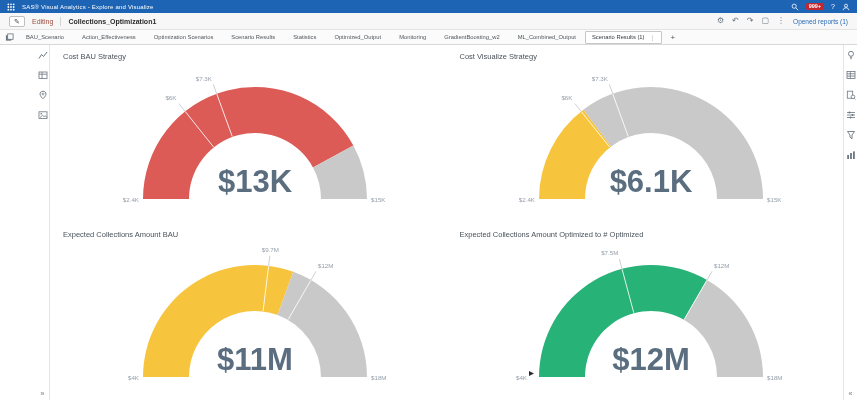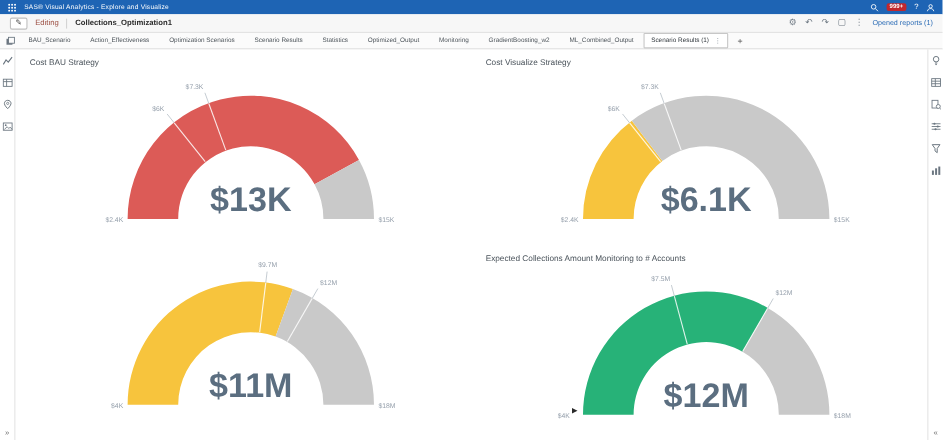--- a/index.html
+++ b/index.html
@@ -32,21 +32,21 @@
     display:flex; align-items:center; padding:0 4px; }
   .pages-ic { margin:0 3px 0 1px; display:flex; }
   #tabs { display:flex; align-items:center; }
   .tab { font-size:5.8px; color:#4f565c; padding:3px 9px; white-space:nowrap; }
   .tab.active { background:#fff; border:1px solid #c7c7c7; border-radius:1px;
     padding:2px 6px; display:flex; gap:5px; align-items:center; color:#33393e; }
   .tab-kebab { font-size:6px; color:#6b7680; }
   .tab.plus { font-size:8px; color:#555; padding:0 8px; }
 
   
-  .main { display:flex; height:355px; }
+  .main { display:flex; height:355px;padding-left:36px; }
   .rail { width:14px; display:flex; flex-direction:column; align-items:center;
     padding-top:5px; gap:10px; position:relative; background:#fff; }
   .rail.left  { border-right:1px solid #e4e4e4; }
   .rail.right { border-left:1px solid #e4e4e4; }
   .rail-ic { display:flex; }
   .rail-collapse { position:absolute; bottom:3px; font-size:7px; color:#777; }
   .canvas { flex:1; background:#fff; }
   .grid { display:grid; grid-template-columns:1fr 1fr; grid-template-rows:1fr 1fr;
     height:100%; }
   .cell { padding:7px 0 0 13px; overflow:hidden; }
@@ -196,36 +196,37 @@
               <text x="86.44" y="31.49" text-anchor="end" font-size="6.2" fill="#96A0AC">$6K</text>
               <line x1="142.26" y1="67.51" x2="126.8" y2="25.04" stroke="#fff" stroke-width="1" opacity="0.85"></line>
               <line x1="126.8" y1="25.04" x2="123.27" y2="15.36" stroke="#b3bcc4" stroke-width="0.7"></line>
               <text x="121.91" y="11.6" text-anchor="end" font-size="6.2" fill="#96A0AC">$7.3K</text>
               <text x="49" y="133" text-anchor="end" font-size="6.2" fill="#96A0AC">$2.4K</text>
               <text x="281" y="133" text-anchor="start" font-size="6.2" fill="#96A0AC">$15K</text>
               <text x="165" y="123" text-anchor="middle" font-size="31" font-weight="bold" fill="#5B6E80">$6.1K</text>
             </svg>
           </div>
           <div class="cell">
+            <div class="cell-title">Expected Collections Amount BAU</div>
             <svg class="gauge" width="330" height="150" viewBox="0 0 330 150">
               <path d="M53 130 A112 112 0 0 1 203.28 24.74 L187.56 67.97 A66 66 0 0 0 99 130 Z" fill="#F7C43D"></path>
               <path d="M203.28 24.74 A112 112 0 0 1 277 130 L231 130 A66 66 0 0 0 187.56 67.97 Z" fill="#C9C9C9"></path>
               <line x1="173.08" y1="63.99" x2="178.58" y2="19.13" stroke="#fff" stroke-width="1" opacity="0.85"></line>
               <line x1="178.58" y1="19.13" x2="179.83" y2="8.9" stroke="#b3bcc4" stroke-width="0.7"></line>
               <text x="180.32" y="4.93" text-anchor="middle" font-size="6.2" fill="#96A0AC">$9.7M</text>
               <line x1="198.24" y1="72.4" x2="220.83" y2="33.25" stroke="#fff" stroke-width="1" opacity="0.85"></line>
               <line x1="220.83" y1="33.25" x2="225.98" y2="24.33" stroke="#b3bcc4" stroke-width="0.7"></line>
               <text x="227.97" y="20.87" text-anchor="start" font-size="6.2" fill="#96A0AC">$12M</text>
               <text x="49" y="133" text-anchor="end" font-size="6.2" fill="#96A0AC">$4K</text>
               <text x="281" y="133" text-anchor="start" font-size="6.2" fill="#96A0AC">$18M</text>
               <text x="165" y="123" text-anchor="middle" font-size="31" font-weight="bold" fill="#5B6E80">$11M</text>
             </svg>
           </div>
           <div class="cell">
-            <div class="cell-title">Expected Collections Amount Monitoring to # Accounts</div>
+            <div class="cell-title">Expected Collections Amount Optimized to # Optimized</div>
             <svg class="gauge" width="330" height="150" viewBox="0 0 330 150">
               <path d="M53 130 A112 112 0 0 1 220.98 32.99 L197.99 72.83 A66 66 0 0 0 99 130 Z" fill="#27B278"></path>
               <path d="M220.98 32.99 A112 112 0 0 1 277 130 L231 130 A66 66 0 0 0 197.99 72.83 Z" fill="#C9C9C9"></path>
               <line x1="147.76" y1="65.77" x2="136.05" y2="22.12" stroke="#fff" stroke-width="1" opacity="0.85"></line>
               <line x1="136.05" y1="22.12" x2="133.38" y2="12.17" stroke="#b3bcc4" stroke-width="0.7"></line>
               <text x="132.34" y="8.31" text-anchor="end" font-size="6.2" fill="#96A0AC">$7.5M</text>
               <line x1="198.24" y1="72.4" x2="220.83" y2="33.25" stroke="#fff" stroke-width="1" opacity="0.85"></line>
               <line x1="220.83" y1="33.25" x2="225.98" y2="24.33" stroke="#b3bcc4" stroke-width="0.7"></line>
               <text x="227.97" y="20.87" text-anchor="start" font-size="6.2" fill="#96A0AC">$12M</text>
               <text x="41" y="133" text-anchor="end" font-size="6.2" fill="#96A0AC">$4K</text>

